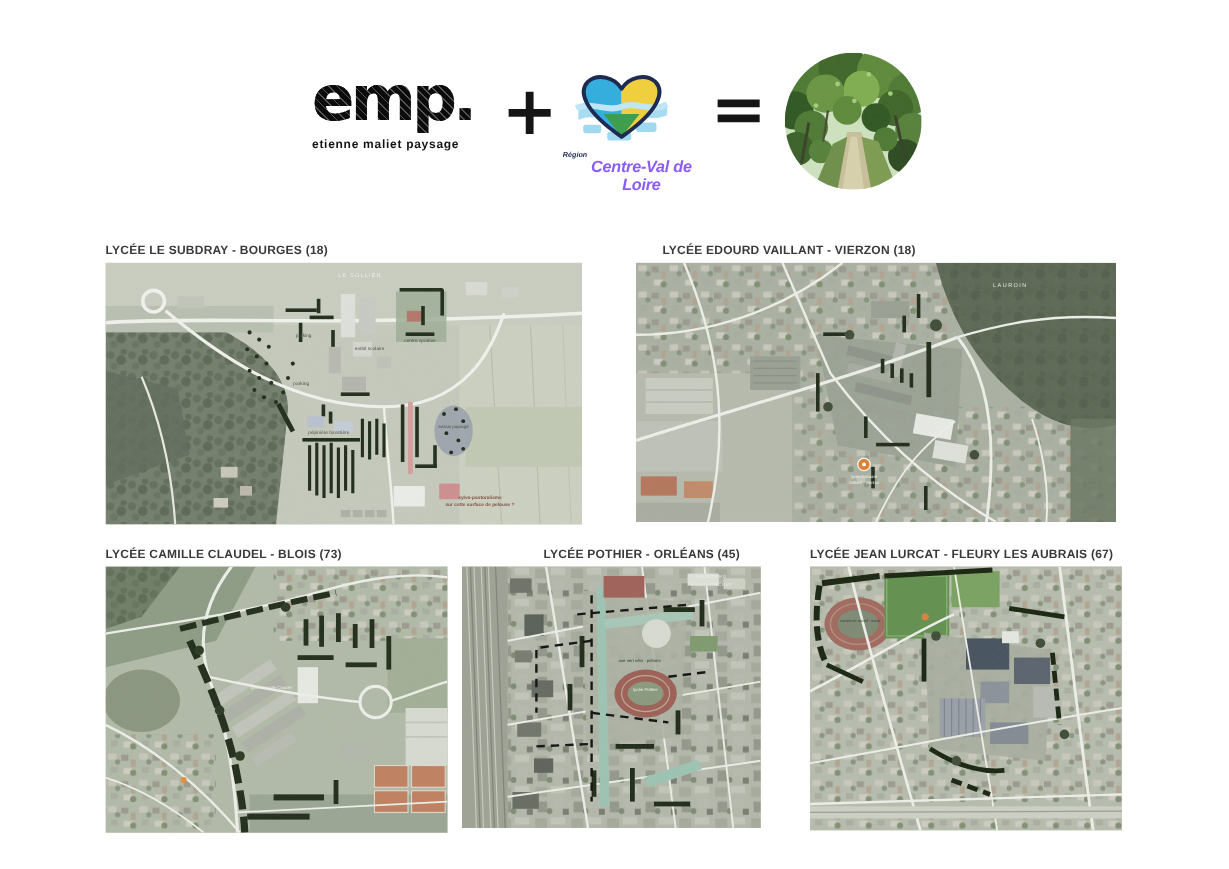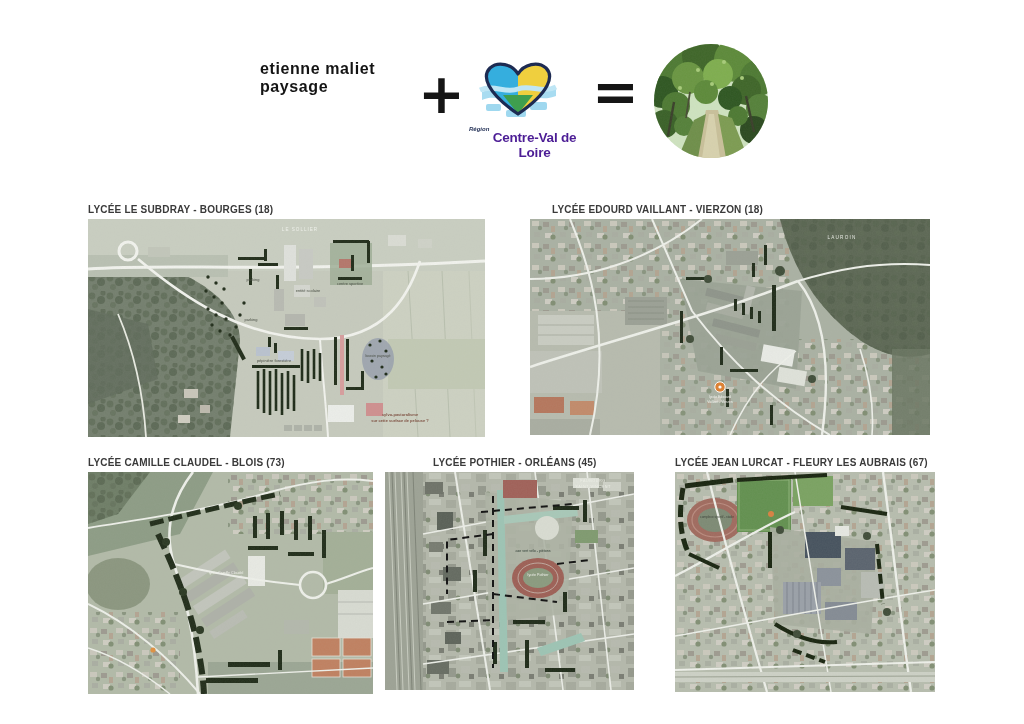--- a/index.html
+++ b/index.html
@@ -5,24 +5,24 @@
   html,body{margin:0;padding:0;}
   body{width:1024px;height:724px;position:relative;background:#ffffff;overflow:hidden;
        font-family:"Liberation Sans",sans-serif;}
   
   .emp-block{position:absolute;left:260px;top:56px;width:160px;text-align:left;}
   .emp-word{font-family:"DejaVu Sans",sans-serif;font-weight:800;font-size:52px;
     letter-spacing:-3px;line-height:1.05;
     background-image:repeating-linear-gradient(45deg,#0b0b0b 0 2px,#555 2px 3px,#0b0b0b 3px 5px),
                      repeating-linear-gradient(-45deg,rgba(0,0,0,.95) 0 2px,rgba(110,110,110,.95) 2px 4px);
     -webkit-background-clip:text;background-clip:text;color:transparent;-webkit-text-fill-color:transparent;}
-  .emp-tag{font-size:16px;font-weight:700;color:#141414;letter-spacing:.6px;margin-top:4px;}
+  .emp-tag{font-size:10px;font-weight:700;color:#141414;letter-spacing:.6px;margin-top:4px;}
   .op{position:absolute;font-family:"DejaVu Sans",sans-serif;font-weight:600;font-size:56px;color:#151515;line-height:1;}
   .region-block{position:absolute;left:455px;top:56px;width:125px;text-align:center;}
-  .region-name{font-size:13.5px;font-weight:700;color:#4c1d95;letter-spacing:-.2px;margin-left:34px;}
+  .region-name{font-size:13.5px;font-weight:700;font-style:italic;color:#8b5cf6;letter-spacing:-.2px;margin-left:34px;}
   .region-small{display:block;font-size:6px;font-weight:700;font-style:italic;color:#1d2b52;
     text-align:left;margin:0 0 -2px 14px;}
   .photo-circle{position:absolute;left:654px;top:44px;width:114px;height:114px;border-radius:50%;overflow:hidden;}
   
   .map-title{position:absolute;font-size:10px;font-weight:700;color:#3a3a3a;letter-spacing:.2px;white-space:nowrap;}
   .map{position:absolute;overflow:hidden;background:#c2c7ba;}
   .map svg{display:block;width:100%;height:100%;}
   svg text{font-family:"Liberation Sans",sans-serif;}
   .defs-holder{position:absolute;width:0;height:0;overflow:hidden;}
 </style>
@@ -57,20 +57,21 @@
     </pattern>
     <filter id="f-grain" x="0" y="0" width="100%" height="100%">
       <feTurbulence type="fractalNoise" baseFrequency="0.8" numOctaves="2"></feTurbulence>
       <feColorMatrix type="matrix" values="0 0 0 0 0.45  0 0 0 0 0.47  0 0 0 0 0.42  0 0 0 0.45 0"></feColorMatrix>
     </filter>
   </defs>
 </svg>
 </div>
 
 <div class="emp-block">
+  <div class="emp-word">emp.</div>
   <div class="emp-tag">etienne maliet paysage</div>
 </div>
 
 <div class="op" style="left:418px;top:66px;">+</div>
 
 <div class="region-block">
   <svg width="84" height="66" viewBox="0 0 84 62">
     <path d="M6,34 C18,28 30,36 42,32 C54,28 66,36 80,30 L80,38 C66,44 54,36 42,40 C30,44 18,36 6,42 Z" fill="#9fd8ef" opacity="0.9"></path>
     <rect x="10" y="46" width="15" height="7" rx="2" fill="#9fd8ef"></rect>
     <rect x="54" y="44" width="17" height="8" rx="2" fill="#9fd8ef"></rect>
@@ -385,21 +386,21 @@
   <circle cx="78" cy="70" r="4" fill="#2a3822"></circle>
       <circle cx="95" cy="120" r="4" fill="#2a3822"></circle>
   <circle cx="112" cy="158" r="4" fill="#2a3822"></circle>
       <circle cx="150" cy="34" r="4" fill="#2a3822"></circle>
   <circle cx="65" cy="178" r="2.6" fill="#e09040"></circle>
   <text x="138" y="102" font-size="3.6" fill="#f0f1ea" text-anchor="middle">lycée Camille Claudel</text>
   <rect width="285" height="222" filter="url(#f-grain)" opacity="0.22"></rect>
 </svg>
 </div>
 
-<div class="map-title" style="left:385px;top:457px;padding-left:48px;">LYCÉE POTHIER - ORLÉANS (45)</div>
+<div class="map-title" style="left:405px;top:457px;padding-left:48px;">LYCÉE POTHIER - ORLÉANS (45)</div>
 <div class="map" style="left:385px;top:472px;width:249px;height:218px;">
 <svg viewBox="0 0 249 218" preserveAspectRatio="none">
   <rect width="249" height="218" fill="#b4b8ab"></rect>
   <rect x="38" y="0" width="211" height="218" fill="url(#pat-city)" opacity="0.85"></rect>
 
   <rect x="0" y="0" width="38" height="218" fill="#9da295"></rect>
   <g stroke="#c8ccc0" stroke-width="1">
     <line x1="4" y1="0" x2="12" y2="218"></line>
         <line x1="10" y1="0" x2="18" y2="218"></line>
     <line x1="16" y1="0" x2="24" y2="218"></line>

